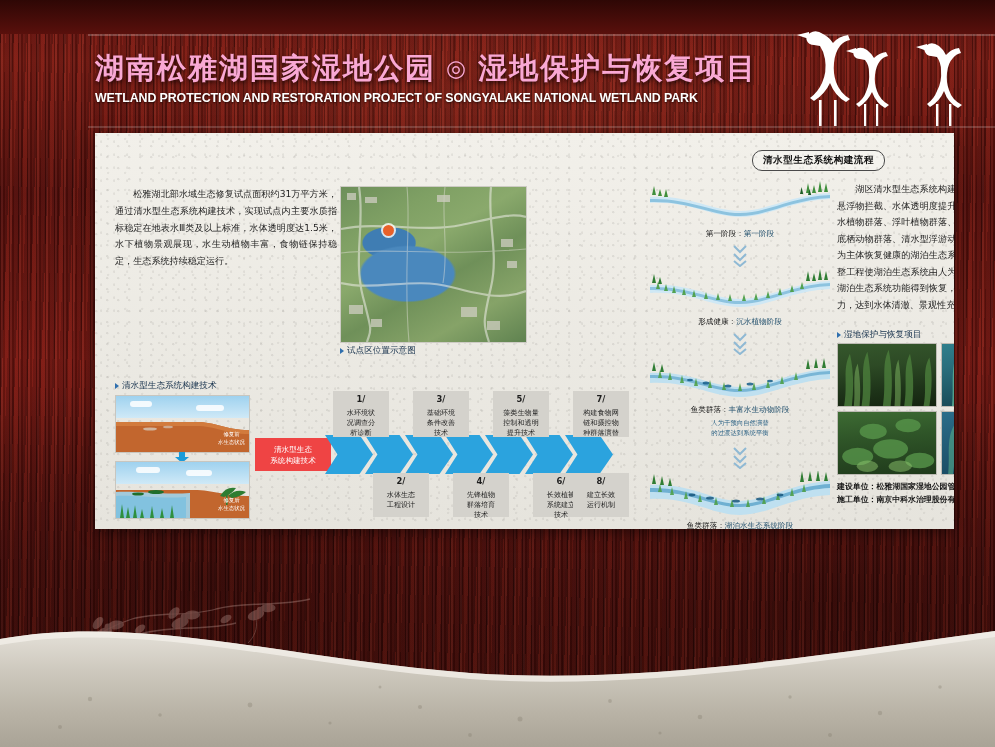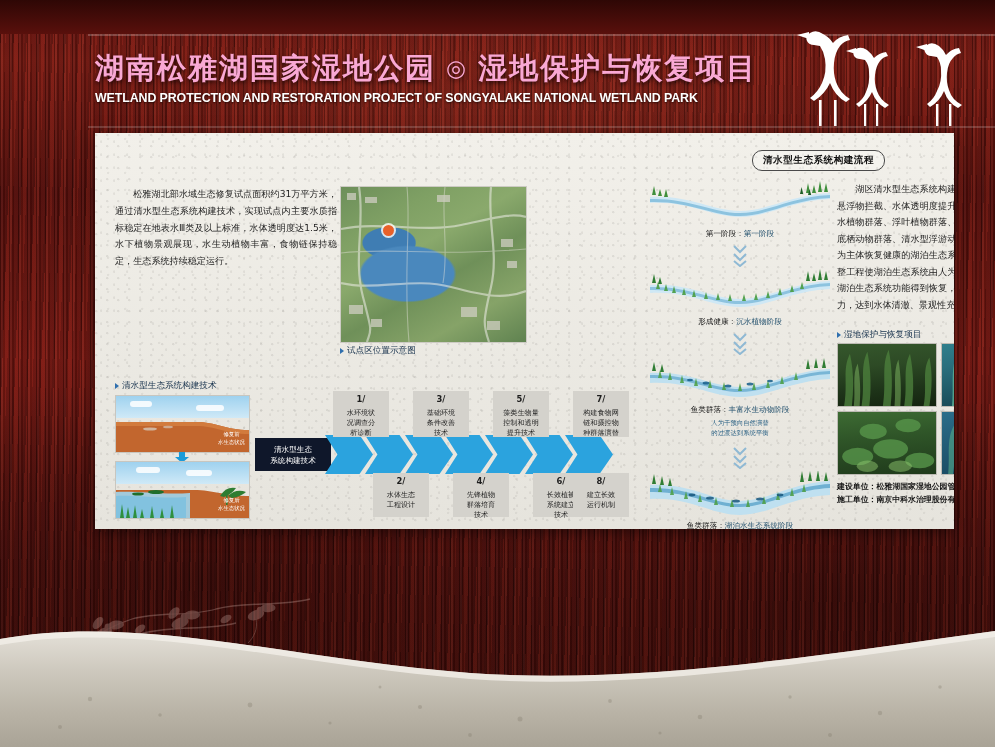--- a/index.html
+++ b/index.html
@@ -119,21 +119,21 @@
     background:linear-gradient(180deg,#9fd2ef,#cfe9f7);}
   .cloud{position:absolute;background:rgba(255,255,255,.85);border-radius:8px;}
   .ill-tag{position:absolute;right:4px;bottom:6px;font-size:5.4px;color:#fff;line-height:1.35;
     font-family:"DejaVu Sans",sans-serif;text-align:center;}
   .down-arrow{position:absolute;left:60px;top:57px;width:14px;height:11px;}
 
   
   .flow{position:absolute;left:160px;top:258px;width:377px;height:126px;}
   .flow-start{
     position:absolute;left:0;top:47px;width:76px;height:33px;
-    background:#0f172a;color:#fff;font-size:7.6px;line-height:1.45;
+    background:#ef4444;color:#fff;font-size:7.6px;line-height:1.45;
     display:flex;align-items:center;justify-content:center;text-align:center;
     font-family:"DejaVu Sans",sans-serif;
   }
   .chev{position:absolute;top:44px;width:48px;height:39px;background:#2ba3de;
     clip-path:polygon(0 0,72% 0,100% 50%,72% 100%,0 100%,26% 50%);}
   .step-box{
     position:absolute;width:56px;background:#d4d2cc;color:#1d1d1d;
     font-size:7.1px;line-height:1.42;text-align:center;
     font-family:"DejaVu Sans",sans-serif;padding:3px 2px 4px;box-sizing:border-box;
   }

